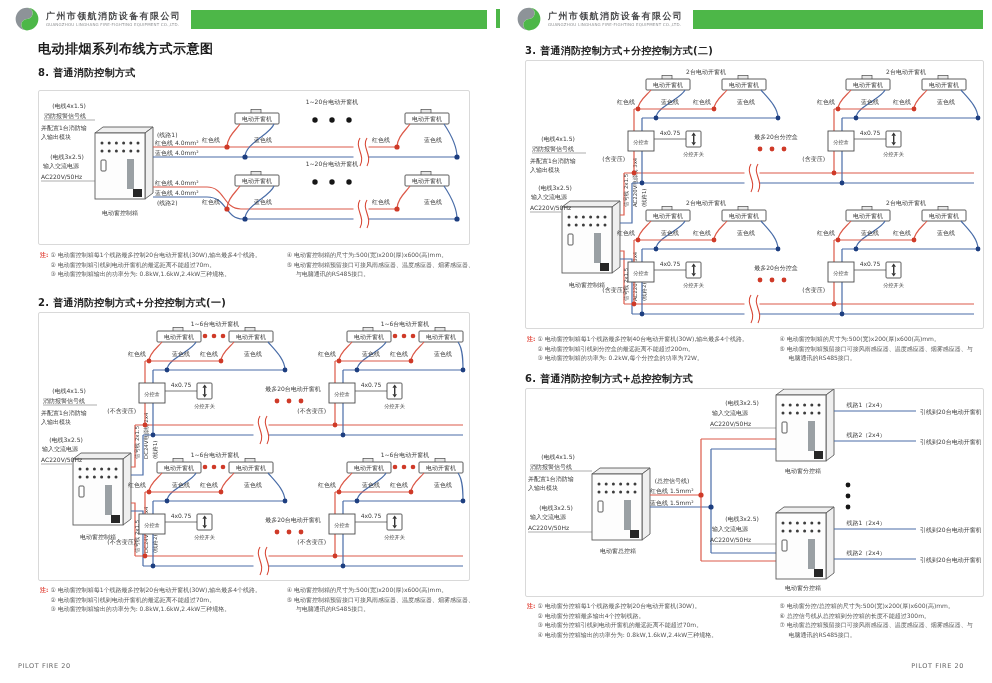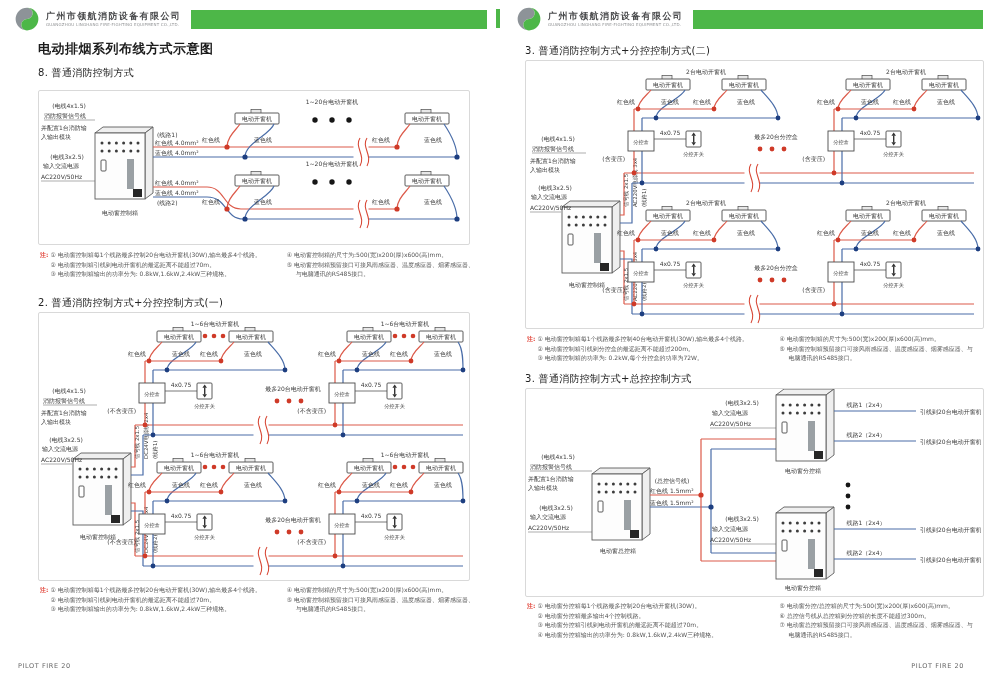--- a/index.html
+++ b/index.html
@@ -9,21 +9,21 @@
   .page.left{left:0;}
   .page.right{left:496px;}
   .hdr{position:absolute;top:6px;left:14px;right:9px;height:26px;display:flex;align-items:center;}
   .logo{width:26px;height:26px;margin-right:6px;flex:0 0 auto;}
   .cotext{flex:0 0 auto;}
   .cn{font-size:9px;font-weight:bold;color:#4a4b4d;letter-spacing:1.4px;line-height:1.15;white-space:nowrap;}
   .en{font-size:4px;color:#909294;letter-spacing:.2px;white-space:nowrap;}
   .gbar{flex:1 1 auto;height:19px;background:#4db748;margin-left:10px;}
   .sliver{position:absolute;left:0;top:9px;width:4px;height:19px;background:#4db748;}
   .ptitle{position:absolute;left:38px;top:40px;font-size:13px;font-weight:bold;color:#1c1c1c;letter-spacing:.5px;}
-  .stitle{position:absolute;font-size:10px;font-weight:normal;color:#222;letter-spacing:.3px;}
+  .stitle{position:absolute;font-size:10px;font-weight:bold;color:#222;letter-spacing:.3px;}
   .panel{position:absolute;border:1px solid #d9d9d9;border-radius:2px;background:#fff;}
   .panel svg{display:block;}
   .notes{position:absolute;display:flex;font-size:6px;color:#555;line-height:1.6;}
   .nlab{color:#e03b2f;font-weight:bold;margin-right:2px;flex:0 0 auto;}
   .ncol.c1{width:230px;margin-right:12px;}
   .ncol.c2{width:198px;}
   .nitem{padding-left:9px;text-indent:-9px;}
   .pfoot{position:absolute;bottom:13px;font-size:6.5px;color:#666;letter-spacing:.6px;}
   .pfoot.fl{left:18px;}
   .pfoot.fr{right:28px;}
@@ -657,21 +657,21 @@
         <div class="nitem">① 电动窗控制箱每1个线路最多控制40台电动开窗机(30W),输出最多4个线路。</div>
         <div class="nitem">② 电动窗控制箱引线到分控盒的最远距离不能超过200m。</div>
         <div class="nitem">③ 电动窗控制箱的功率为: 0.2kW,每个分控盒的功率为72W。</div>
       </div>
       <div class="ncol c2">
         <div class="nitem">④ 电动窗控制箱的尺寸为:500(宽)x200(厚)x600(高)mm。</div>
         <div class="nitem">⑤ 电动窗控制箱预留接口可接风雨感应器、温度感应器、烟雾感应器、与电脑通讯的RS485接口。</div>
       </div>
     </div>
 
-    <div class="stitle" style="left:29px;top:372px">3. 普通消防控制方式+总控控制方式</div>
+    <div class="stitle" style="left:29px;top:372px">6. 普通消防控制方式+总控控制方式</div>
 
     <div class="panel" style="left:29px;top:388px;width:457px;height:207px">
       <svg width="455" height="205" viewBox="0 0 455 205">
         <g>
           <text class="t" x="32" y="70">(电线4x1.5)</text>
           <text class="ts" x="4" y="80">消防报警信号线</text>
           <line class="ll" x1="4" y1="82" x2="66" y2="82"></line>
           <text class="ts" x="2" y="92">并配置1台消防输</text>
           <text class="ts" x="2" y="101">入输出模块</text>
           <text class="t" x="30" y="121">(电线3x2.5)</text>

